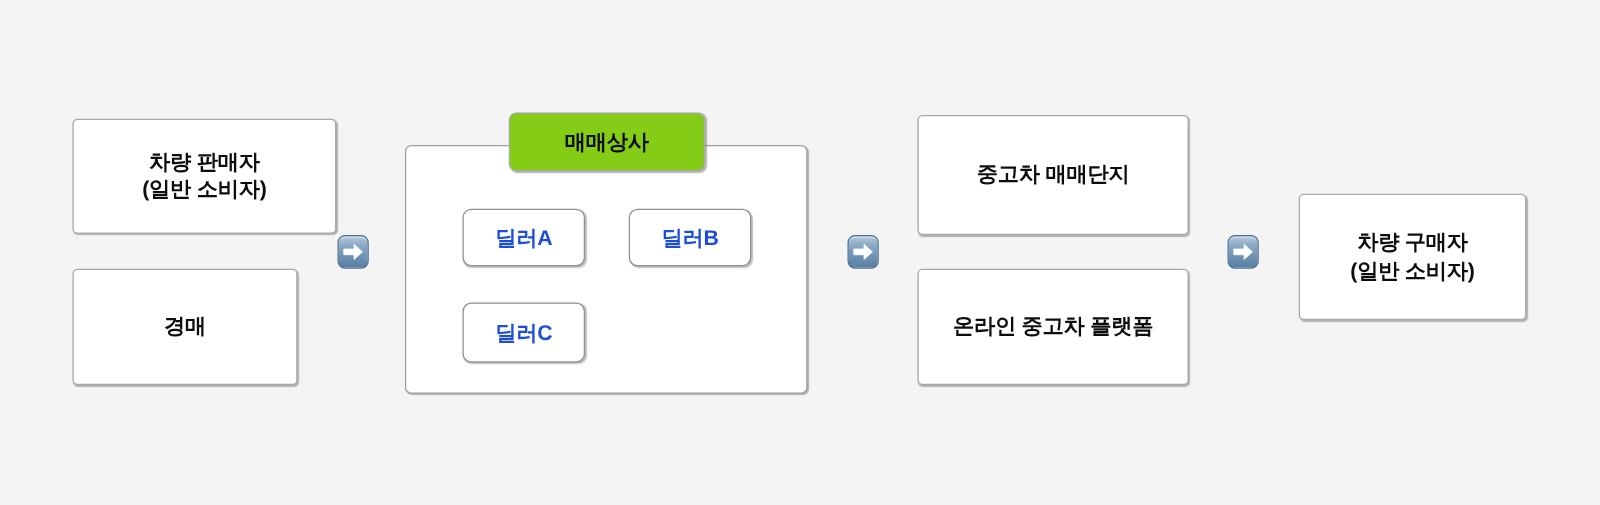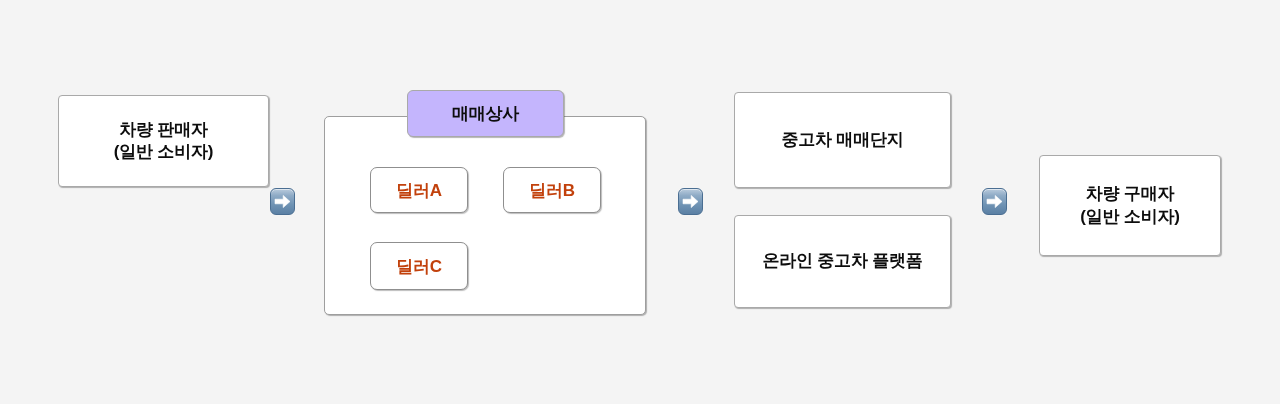--- a/index.html
+++ b/index.html
@@ -46,21 +46,21 @@
     position: absolute;
     box-sizing: border-box;
     background: #ffffff;
     border: 1px solid #9e9e9e;
     border-radius: 5px;
     box-shadow: 1px 1px 1px rgba(90,90,90,0.45);
   }
   .group-header {
     position: absolute;
     box-sizing: border-box;
-    background: #c4b5fd;
+    background: #84cc16;
     border: 1px solid #a9a9a9;
     border-radius: 6px;
     box-shadow: 1px 1px 1px rgba(90,90,90,0.45);
     display: flex;
     align-items: center;
     justify-content: center;
     z-index: 5;
   }
   .group-header .txt {
     font-size: 17px;
@@ -75,21 +75,21 @@
     border: 1px solid #8f8f8f;
     border-radius: 7px;
     box-shadow: 1px 1px 1px rgba(90,90,90,0.4);
     display: flex;
     align-items: center;
     justify-content: center;
   }
   .dealer-box .txt {
     font-size: 17px;
     font-weight: bold;
-    color: #c2410c;
+    color: #1d4ed8;
     letter-spacing: -0.2px;
   }
 
   
   .arrow-icon {
     position: absolute;
     width: 25px;
     height: 27px;
     box-sizing: border-box;
     border-radius: 6px;
@@ -107,20 +107,23 @@
 </head>
 <body style="background: rgb(244, 244, 244);">
 
 <div id="canvas">
 
   <div class="box" style="left:58px; top:95px; width:211px; height:92px;">
     <span class="txt">차량 판매자
 (일반 소비자)</span>
   </div>
 
+  <div class="box" style="left:58px; top:215px; width:180px; height:93px;">
+    <span class="txt">경매</span>
+  </div>
 
   <div class="arrow-icon" style="left:270px; top:188px;">
     <svg width="17" height="15" viewBox="0 0 17 15" aria-hidden="true">
       <path d="M1 5.2 H9.2 V1.4 L16 7.5 L9.2 13.6 V9.8 H1 Z" fill="#ffffff" stroke="#ffffff" stroke-width="0.6" stroke-linejoin="round"></path>
     </svg>
   </div>
 
   <div class="group-box" style="left:324px; top:116px; width:322px; height:199px;"></div>
 
   <div class="group-header" style="left:407px; top:90px; width:157px; height:47px;">

